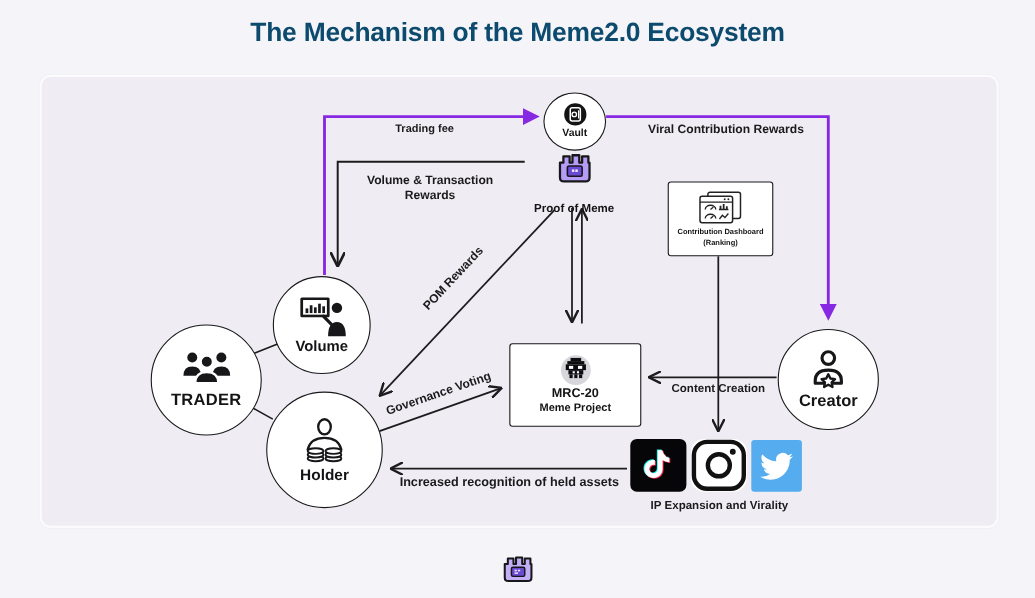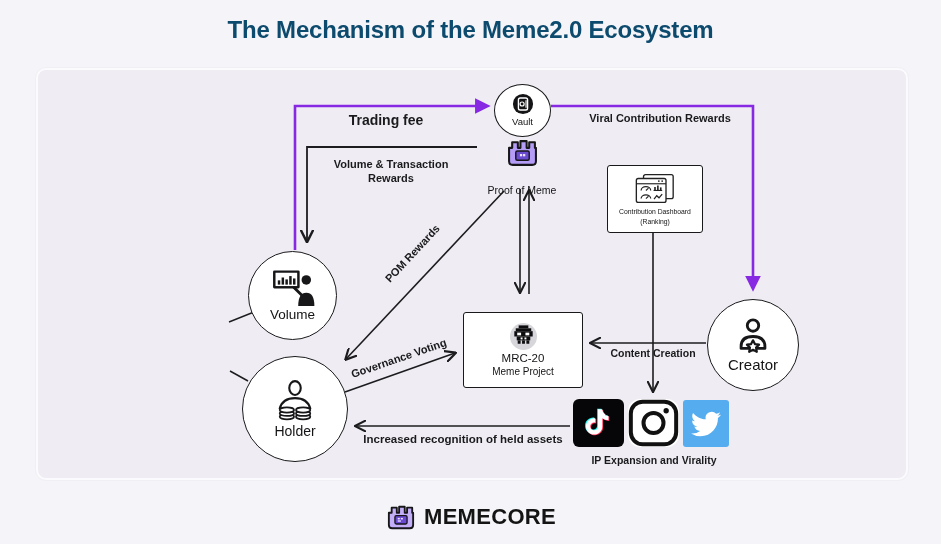--- a/index.html
+++ b/index.html
@@ -29,21 +29,21 @@
   .circle-node{
     position:absolute;background:#fff;border:1.6px solid #19191b;
     border-radius:50%;display:flex;flex-direction:column;
     align-items:center;justify-content:center;gap:2px;box-sizing:border-box;
   }
   .box-node{
     position:absolute;background:#fff;border:1.6px solid #19191b;
     border-radius:3px;display:flex;flex-direction:column;
     align-items:center;justify-content:center;box-sizing:border-box;
   }
-  .node-label{font-weight:400;color:#141416;text-align:center;line-height:1.15;}
+  .node-label{font-weight:700;color:#141416;text-align:center;line-height:1.15;}
   .pom-group{position:absolute;display:flex;flex-direction:column;align-items:center;}
   .social{position:absolute;display:flex;align-items:center;justify-content:center;box-sizing:border-box;}
   .footer{
     position:absolute;left:0;right:0;top:503px;
     display:flex;align-items:center;justify-content:center;gap:7px;
   }
   .brand-text{font-size:22px;font-weight:800;letter-spacing:0.3px;color:#141414;}
 </style>
 </head>
 <body>
@@ -80,21 +80,21 @@
     <line x1="706" y1="343" x2="591" y2="343" stroke="#1c1c1e" stroke-width="1.6" marker-end="url(#ab)"></line>
 
     <line x1="653" y1="233" x2="653" y2="391" stroke="#1c1c1e" stroke-width="1.6" marker-end="url(#ab)"></line>
 
     <line x1="570" y1="426" x2="356" y2="426" stroke="#1c1c1e" stroke-width="1.6" marker-end="url(#ab)"></line>
 
     <line x1="229" y1="322" x2="254" y2="312" stroke="#1c1c1e" stroke-width="1.5"></line>
     <line x1="230" y1="371" x2="248" y2="381" stroke="#1c1c1e" stroke-width="1.5"></line>
   </svg>
 
-  <div class="lbl" style="left:326px;top:112px;width:120px;font-size:14px;">Trading fee</div>
+  <div class="lbl" style="left:326px;top:112px;width:120px;font-size:10px;">Trading fee</div>
   <div class="lbl" style="left:560px;top:112px;width:200px;font-size:11px;">Viral Contribution Rewards</div>
   <div class="lbl" style="left:321px;top:158px;width:140px;font-size:11px;">Volume &amp; Transaction Rewards</div>
   <div class="lbl" style="left:358px;top:247px;width:110px;font-size:11px;transform:rotate(-47deg);">POM Rewards</div>
   <div class="lbl" style="left:339px;top:352px;width:120px;font-size:11px;transform:rotate(-19deg);">Governance Voting</div>
   <div class="lbl" style="left:594px;top:347px;width:118px;font-size:10.5px;">Content Creation</div>
   <div class="lbl" style="left:333px;top:432px;width:260px;font-size:11.5px;">Increased recognition of held assets</div>
   <div class="lbl" style="left:549px;top:454px;width:210px;font-size:10.5px;">IP Expansion and Virality</div>
 
   <div class="circle-node" style="left:494px;top:84px;width:57px;height:53px;">
     <svg width="22" height="22" viewBox="0 0 24 24">
@@ -160,20 +160,35 @@
 
   <div class="circle-node" style="left:707px;top:299px;width:92px;height:92px;gap:0px;">
     <svg width="42" height="40" viewBox="0 0 42 42">
       <circle cx="21" cy="10" r="6" fill="none" stroke="#17171a" stroke-width="3"></circle>
       <path d="M8.5 34 v-2 q0-10.5 12.5-10.5 q12.5 0 12.5 10.5 v2 z" fill="none" stroke="#17171a" stroke-width="3" stroke-linejoin="round"></path>
       <path d="M21 25.5 l2 4 4.4.6 -3.2 3.1 .8 4.4 -4-2.1 -4 2.1 .8-4.4 -3.2-3.1 4.4-.6 z" fill="#fff" stroke="#17171a" stroke-width="2.3" stroke-linejoin="round"></path>
     </svg>
     <div class="node-label" style="font-size:15px;">Creator</div>
   </div>
 
+  <div class="circle-node" style="left:137px;top:295px;width:101px;height:101px;gap:3px;">
+    <svg width="48" height="34" viewBox="0 0 50 36">
+      <g fill="#17171a">
+        <circle cx="11" cy="7.5" r="4.8"></circle>
+        <path d="M2.5 25 q0-9 8.5-9 q8.5 0 8.5 9 z"></path>
+        <circle cx="39" cy="7.5" r="4.8"></circle>
+        <path d="M30.5 25 q0-9 8.5-9 q8.5 0 8.5 9 z"></path>
+      </g>
+      <g fill="#17171a" stroke="#ffffff" stroke-width="2">
+        <circle cx="25" cy="11.5" r="5.8"></circle>
+        <path d="M14 32 q0-10.5 11-10.5 q11 0 11 10.5 z"></path>
+      </g>
+    </svg>
+    <div class="node-label" style="font-size:15px;letter-spacing:0.3px;">TRADER</div>
+  </div>
 
   <div class="circle-node" style="left:248px;top:251px;width:89px;height:89px;gap:1px;">
     <svg width="44" height="38" viewBox="0 0 46 40">
       <rect x="2" y="2.5" width="28" height="19" rx="1.5" fill="#17171a"></rect>
       <rect x="4.6" y="5" width="22.8" height="14" fill="#fff"></rect>
       <g fill="#17171a">
         <rect x="7" y="13" width="2.6" height="4.5"></rect>
         <rect x="11" y="10" width="2.6" height="7.5"></rect>
         <rect x="15" y="12" width="2.6" height="5.5"></rect>
         <rect x="19" y="8.5" width="2.6" height="9"></rect>
@@ -227,16 +242,15 @@
   </div>
 
   <div class="footer">
     <svg width="32" height="28" viewBox="0 0 34 30">
       <path d="M4 10.5 H7 V5 h5.5 v5.5 h2.5 V4 h6 v6.5 h2.5 V5 H29 v5.5 h1 v13 q0 3.5-3.5 3.5 H7.5 Q4 27 4 23.5 z" fill="#c3aef8" stroke="#17171a" stroke-width="2" stroke-linejoin="round"></path>
       <rect x="10.5" y="13.5" width="13" height="9" rx="1.5" fill="#6a4ad0" stroke="#17171a" stroke-width="1.4"></rect>
       <rect x="13.5" y="16" width="2.2" height="1.6" fill="#efe7ff"></rect>
       <rect x="16.8" y="16" width="2.2" height="1.6" fill="#efe7ff"></rect>
       <rect x="13.5" y="18.6" width="3.4" height="1.4" fill="#efe7ff"></rect>
     </svg>
-    <div class="brand-text">MEMECORE</div>
   </div>
 
 </div>
 
 </body></html>

